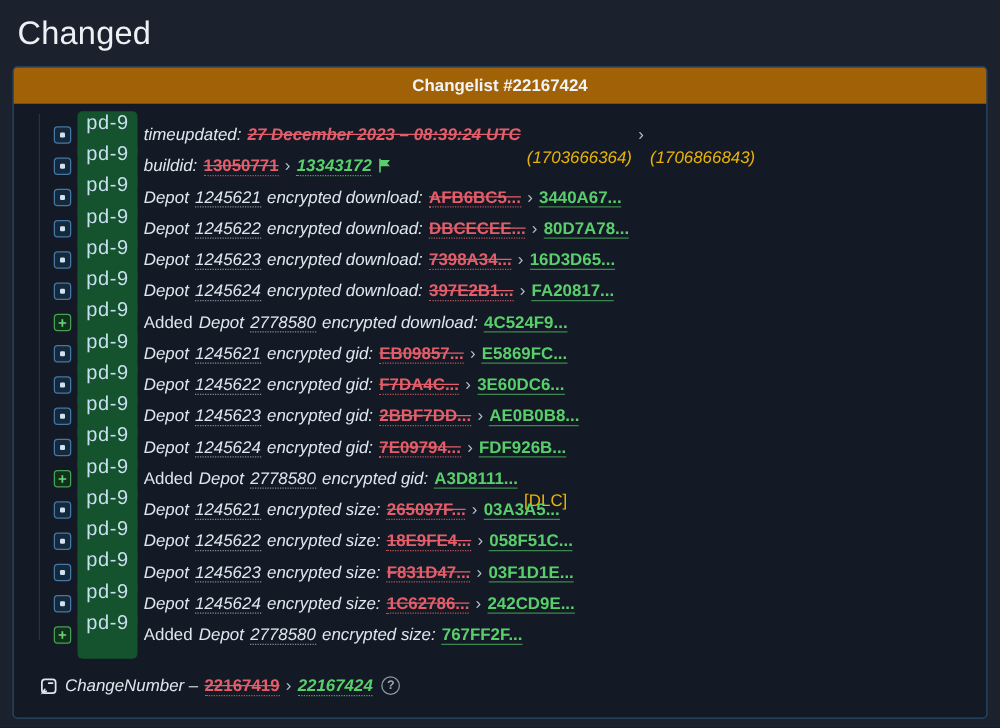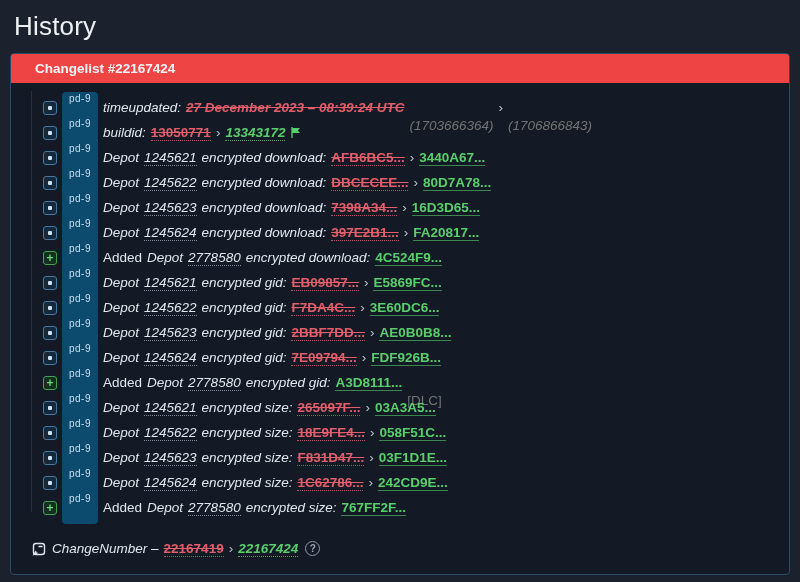--- a/index.html
+++ b/index.html
@@ -14,22 +14,22 @@
     font-size:26px; font-weight:500; color:#eef1f4;
     margin:11px 0 11px 14px; letter-spacing:.2px;
   }
   .card {
     margin:0 10px; background:#131a25;
     border:1px solid #2b4a68; border-radius:4px;
     min-height:522px;
   }
   .card-header {
     display:flex; justify-content:space-between; align-items:center;
-    background:#ef4444; border-radius:3px 3px 0 0;
-    padding:7px 24px; font-size:13.5px;
+    background:#a16207; border-radius:3px 3px 0 0;
+    padding:7px 4px; font-size:13.5px;flex-direction:column;
   }
   .card-header .cl-title { font-weight:700; color:#f0f4f8; }
   .card-header .cl-time { font-weight:400; color:#e6edf3; }
   .card-body { padding:12px 12px 8px 14px; position:relative; }
 
   .row { display:flex; align-items:center; gap:5px; height:25px; font-size:13.5px; white-space:nowrap; }
   .children { position:relative; }
   .children::before {
     content:""; position:absolute; left:6px; top:-4px; bottom:8px;
     width:1px; background:#28323f;
@@ -38,27 +38,27 @@
 
   .chg-icon {
     width:14px; height:14px; border-radius:3px; flex:0 0 14px;
     display:inline-flex; align-items:center; justify-content:center;
   }
   .chg-icon.mod { border:1px solid #4678a5; background:#15293d; }
   .chg-icon.mod .dot { width:4px; height:4px; border-radius:1px; background:#cfe2f4; }
   .chg-icon.add { border:1px solid #44a352; background:#13301e; color:#66d877; font-size:12px; font-weight:700; line-height:1; }
 
   .badge {
-    background:#0c4a6e; color:#cbdff2; border-radius:4px;
-    font-size:10px; padding:2px 7px 20px; line-height:1; letter-spacing:.5px;
+    background:#14532d; color:#cbdff2; border-radius:4px;
+    font-size:16px; padding:2px 7px 20px; line-height:1; letter-spacing:.5px;
   }
 
   .seg.i, .seg.g { font-style:italic; }
   .seg.p { font-style:normal; }
-  .seg.g, .seg.b { color:#737373;margin-top:36px; }
+  .seg.g, .seg.b { color:#eab308;margin-top:36px; }
   .seg.n { font-style:italic; border-bottom:1px dotted #7f8b98; }
   .seg.a { color:#b7c1cb; }
   .seg.o, .seg.od, .seg.oi { color:#e35e6a; font-weight:700; text-decoration:line-through; }
   .seg.oi { font-style:italic; }
   .seg.od { border-bottom:1px dotted #b05560; }
   .seg.w, .seg.wd, .seg.wi { color:#59cf6c; font-weight:700; }
   .seg.w, .seg.wi { border-bottom:1px solid rgba(89,207,108,.6); }
   .seg.wi { font-style:italic; }
   .seg.wd { border-bottom:1px dotted #4ba85b;font-style:italic; }
   .seg.f { display:inline-flex; align-items:center; color:#59cf6c; }
@@ -67,21 +67,21 @@
   .note-icon { display:inline-flex; color:#dfe7ee; flex:0 0 16px; }
   .help-icon {
     width:15px; height:15px; border:1.5px solid #8f9ba8; border-radius:50%;
     color:#9aa6b2; font-size:10px; font-weight:700; font-style:normal;
     display:inline-flex; align-items:center; justify-content:center; margin-left:2px;
   }
 </style>
 </head>
 <body>
 
-<h1 class="page-title">History</h1>
+<h1 class="page-title">Changed</h1>
 
 <div class="card">
   <div class="card-header">
     <span class="cl-title">Changelist #22167424</span>
   </div>
   <div class="card-body">
     <div class="children" id="rows">
         <div class="row">
           <span class="chg-icon mod">
             <span class="dot"></span>

